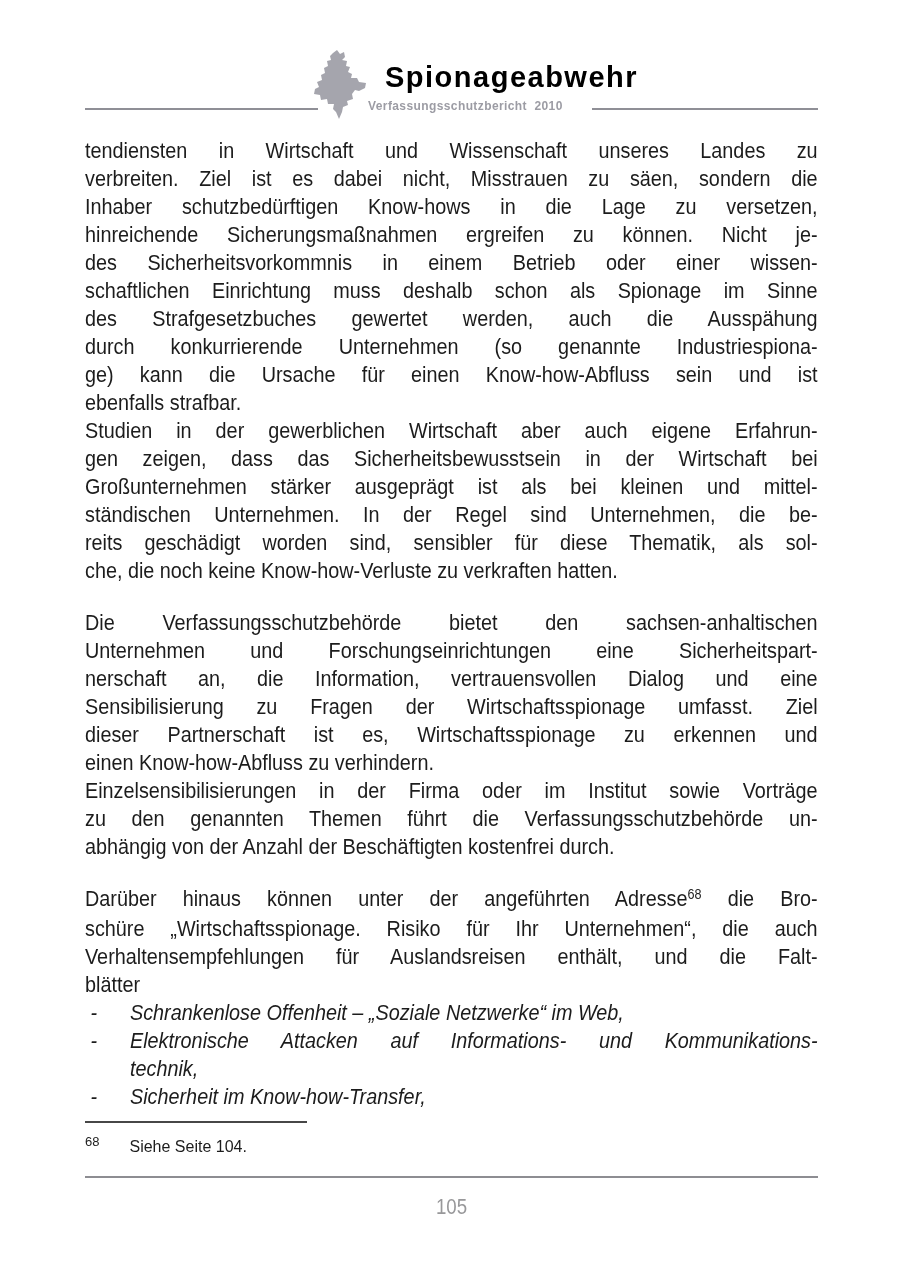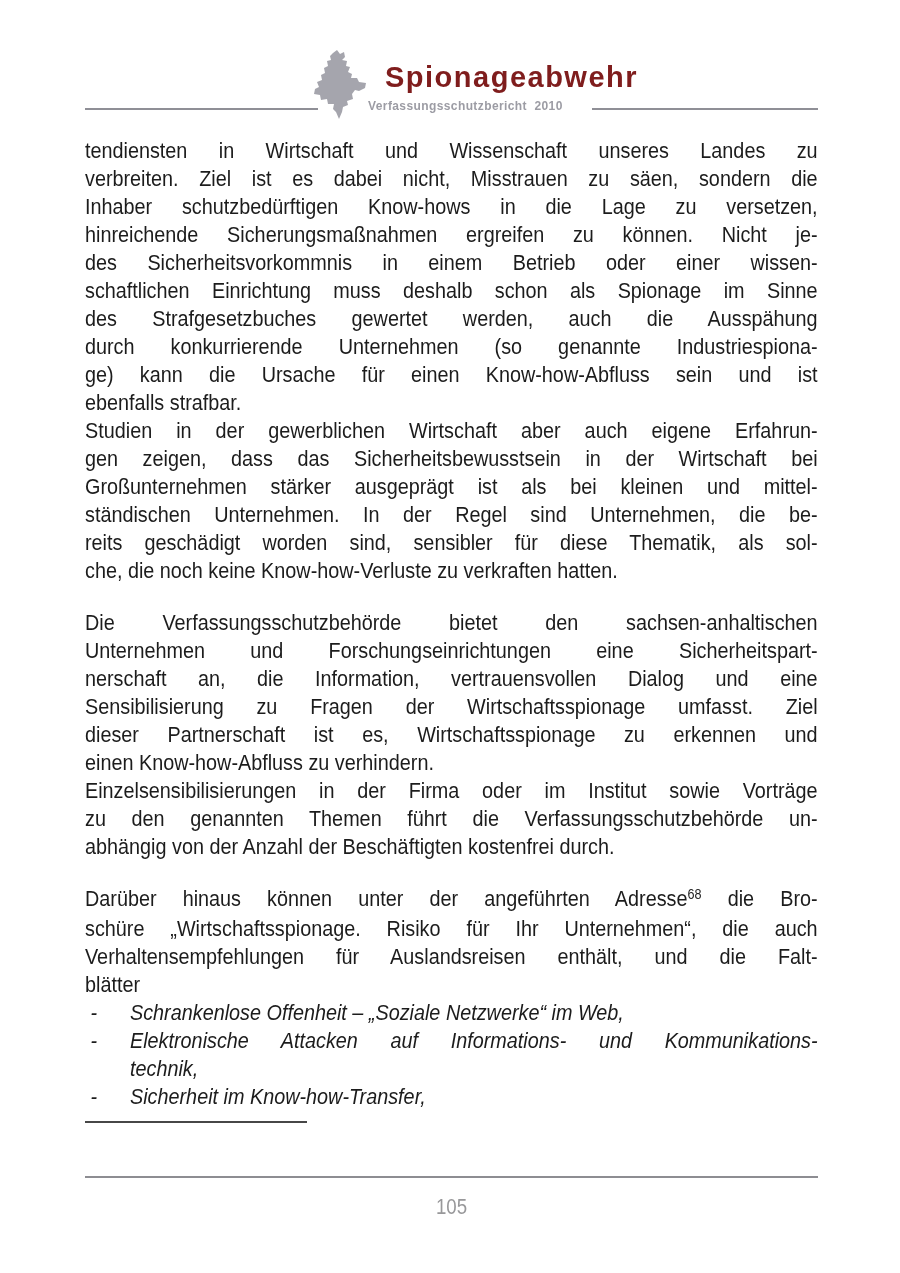--- a/index.html
+++ b/index.html
@@ -13,21 +13,21 @@
   .page { position: absolute; inset: 0; }
 
   
   .hdr-rule { position: absolute; height: 2px; background: #8f8f96; top: 108px; }
   .hdr-rule.left  { left: 85px;  width: 233px; }
   .hdr-rule.right { left: 592px; width: 226px; }
   .map-icon { position: absolute; left: 312px; top: 50px; width: 54px; height: 69px; }
   .hdr-title {
     position: absolute; left: 385px; top: 61px;
     font-size: 29px; font-weight: bold; letter-spacing: 1.5px;
-    color: #7f1d1d; white-space: pre;
+    color: #000000; white-space: pre;
   }
   .hdr-subtitle {
     position: absolute; left: 368px; top: 99px;
     font-size: 12px; font-weight: bold; letter-spacing: 0.4px;
     color: #9c9ca4; white-space: pre;
   }
 
   
   #body-text {
     position: absolute; left: 85px; top: 137px;
@@ -133,18 +133,21 @@
           <span class="bullet">-</span>
           <div class="item-text">
             <div class="line last">Sicherheit im Know-how-Transfer,</div>
           </div>
         </div>
       </div>
     </div>
 
   <div id="footnote">
     <div class="fn-rule"></div>
+    <div class="fn-body">
+      <span class="fn-marker">68</span><span class="fn-text">Siehe Seite 104.</span>
+    </div>
   </div>
 
   <div class="footer-rule"></div>
   <div class="page-number">105</div>
 
 </div>
 
 </body></html>

